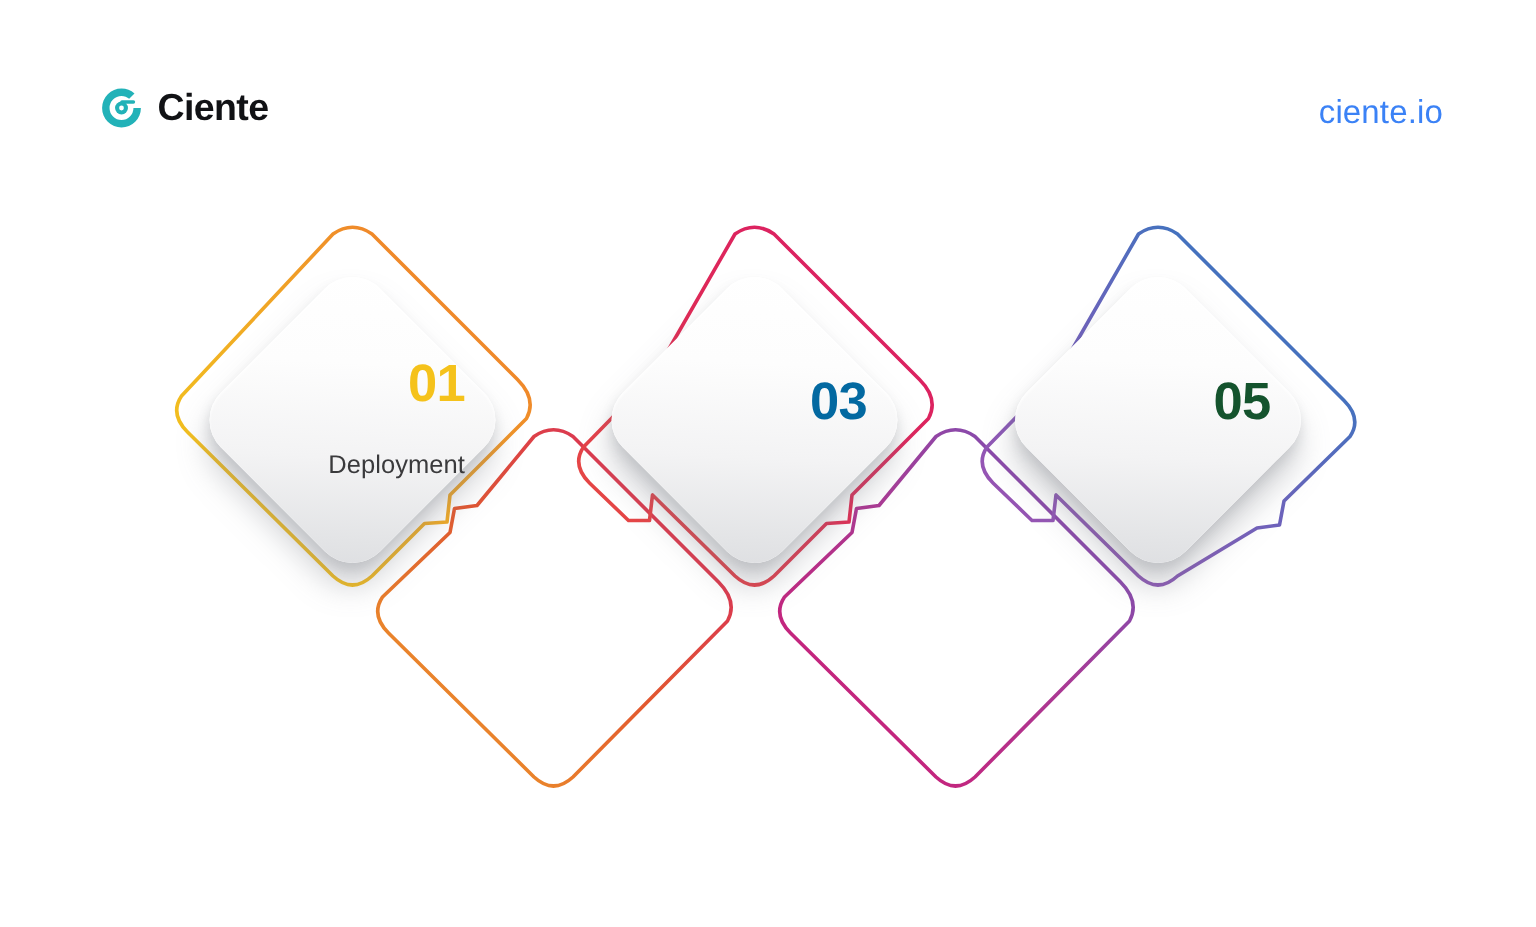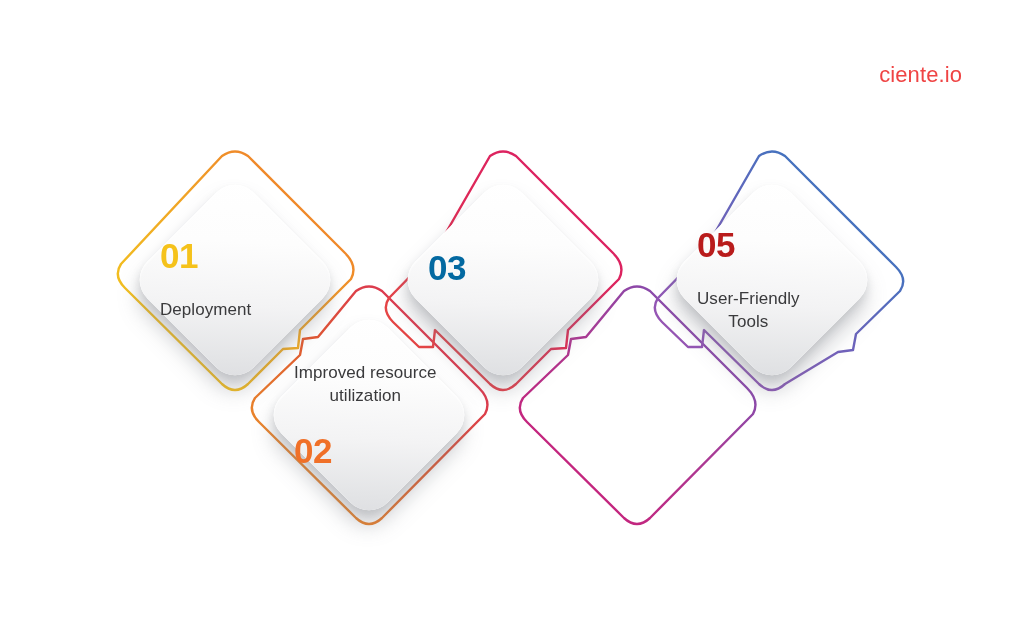--- a/index.html
+++ b/index.html
@@ -7,40 +7,40 @@
     width:1024px;height:618px;background:#ffffff;
     font-family:"Liberation Sans", sans-serif;
     overflow:hidden;position:relative;
   }
   #stage{position:absolute;inset:0;width:1024px;height:618px;}
 
   
   .brand{position:absolute;left:66px;top:57px;display:flex;align-items:center;gap:9px;}
   .brand-mark{width:30px;height:30px;flex:0 0 30px;}
   .brand-name{font-size:25px;font-weight:bold;color:#111215;letter-spacing:-.4px;line-height:1;}
-  .site{position:absolute;right:62px;top:62px;font-size:22px;color:#ef4444;letter-spacing:.1px;}
+  .site{position:absolute;right:62px;top:62px;font-size:22px;color:#3b82f6;letter-spacing:.1px;}
 
   
   #outlines{position:absolute;left:0;top:0;width:1024px;height:618px;}
 
   
   .card{position:absolute;width:150px;height:150px;}
   .card .face{
     position:absolute;inset:0;
     transform:rotate(45deg);
     border-radius:26px;
     background:linear-gradient(138deg,#ffffff 0%,#fdfdfd 32%,#f3f3f4 62%,#e3e4e6 88%,#dcdde0 100%);
     box-shadow:
       10px 12px 20px rgba(120,124,132,.34),
       3px 4px 8px rgba(120,124,132,.20),
       inset 1px 1px 2px rgba(255,255,255,.95);
   }
   .card .content{
     position:absolute;inset:0;
-    display:flex;flex-direction:column;align-items:flex-start;justify-content:center;
+    display:flex;flex-direction:column;align-items:flex-end;justify-content:center;
     pointer-events:none;
   }
   .card.down .content{justify-content:center;}
   .num{font-size:35px;font-weight:bold;letter-spacing:-.5px;line-height:1;}
   .label{
     font-size:17px;color:#3a3a3c;line-height:1.32;text-align:center;
     letter-spacing:.05px;white-space:pre-line;
   }
   
   .card.up .num{margin-bottom:26px;}
@@ -55,20 +55,31 @@
   #card-5{left:697px;top:205px;}
 
   
   .content .label{max-width:196px;}
 </style>
 </head>
 <body>
 
 <div id="stage">
 
+  <div class="brand">
+    <span class="brand-mark">
+      <svg viewBox="0 0 32 32" width="30" height="30">
+        <path d="M16 2.2A13.8 13.8 0 1 0 29.8 16h-5.3A8.5 8.5 0 1 1 16 7.5c2.1 0 4 .75 5.45 2l3.8-3.75A13.75 13.75 0 0 0 16 2.2Z" fill="#22B2B8"></path>
+        <circle cx="16" cy="16" r="4.6" fill="#22B2B8"></circle>
+        <rect x="15.1" y="10.4" width="10.6" height="2.5" rx="1.2" fill="#22B2B8"></rect>
+        <circle cx="16" cy="16" r="1.7" fill="#ffffff"></circle>
+      </svg>
+    </span>
+    <span class="brand-name">Ciente</span>
+  </div>
 
   <div class="site">ciente.io</div>
 
   <svg id="outlines" viewBox="0 0 1024 618">
     <defs>
       <linearGradient id="g1" x1="0" y1="1" x2="1" y2="0">
         <stop offset="0%" stop-color="#F3D11A"></stop>
           <stop offset="55%" stop-color="#F0A326"></stop>
           <stop offset="100%" stop-color="#EF6E2E"></stop>
       </linearGradient>
@@ -114,39 +125,29 @@
   </svg>
 
   <div class="card up" id="card-1">
     <div class="face"></div>
     <div class="content">
       <span class="num" style="color:#F5C21B">01</span>
       <span class="label">Deployment</span>
     </div>
   </div>
 
-  <div class="card down" id="card-2">
-    <div class="face"></div>
-    <div class="content">
-      <span class="label">Improved resource
-utilization</span>
-      <span class="num" style="color:#F07028">02</span>
-    </div>
-  </div>
 
   <div class="card up" id="card-3">
     <div class="face"></div>
     <div class="content">
       <span class="num" style="color:#0369a1">03</span>
     </div>
   </div>
 
 
   <div class="card up" id="card-5">
     <div class="face"></div>
     <div class="content">
-      <span class="num" style="color:#b91c1c">05</span>
-      <span class="label">User-Friendly
-Tools</span>
+      <span class="num" style="color:#14532d">05</span>
     </div>
   </div>
 
 </div>
 
 </body></html>

